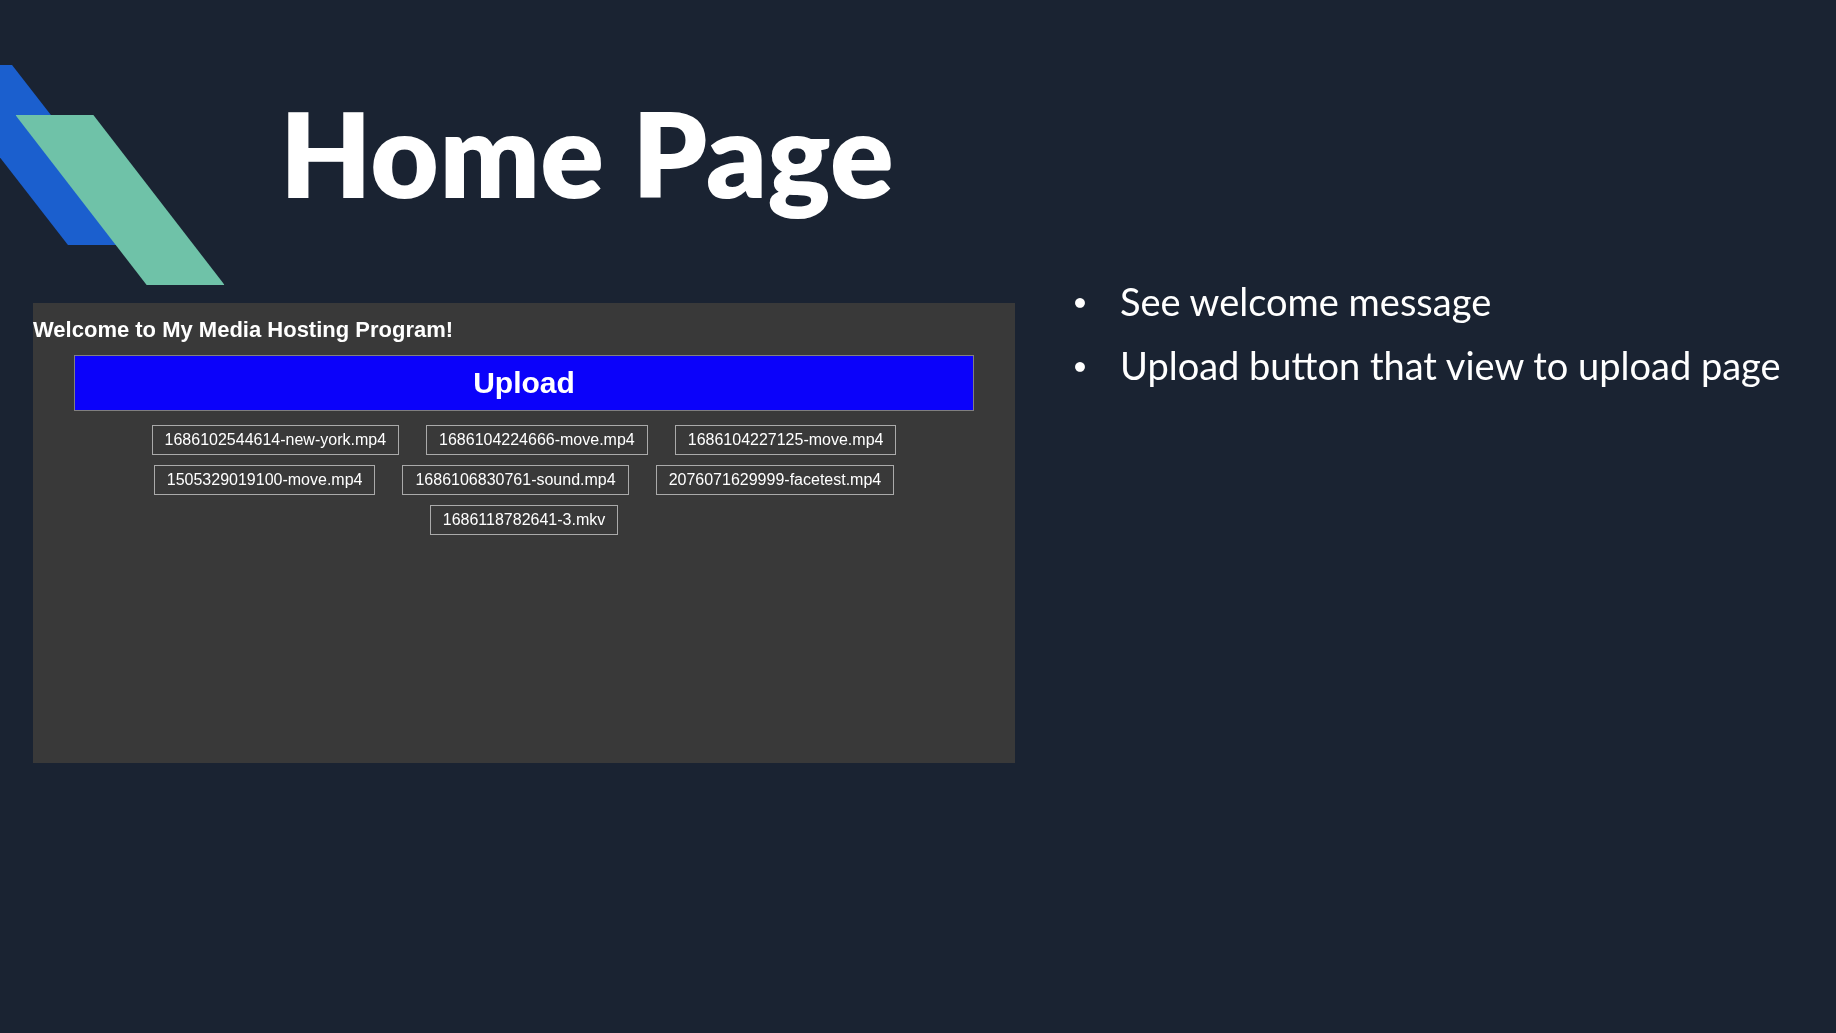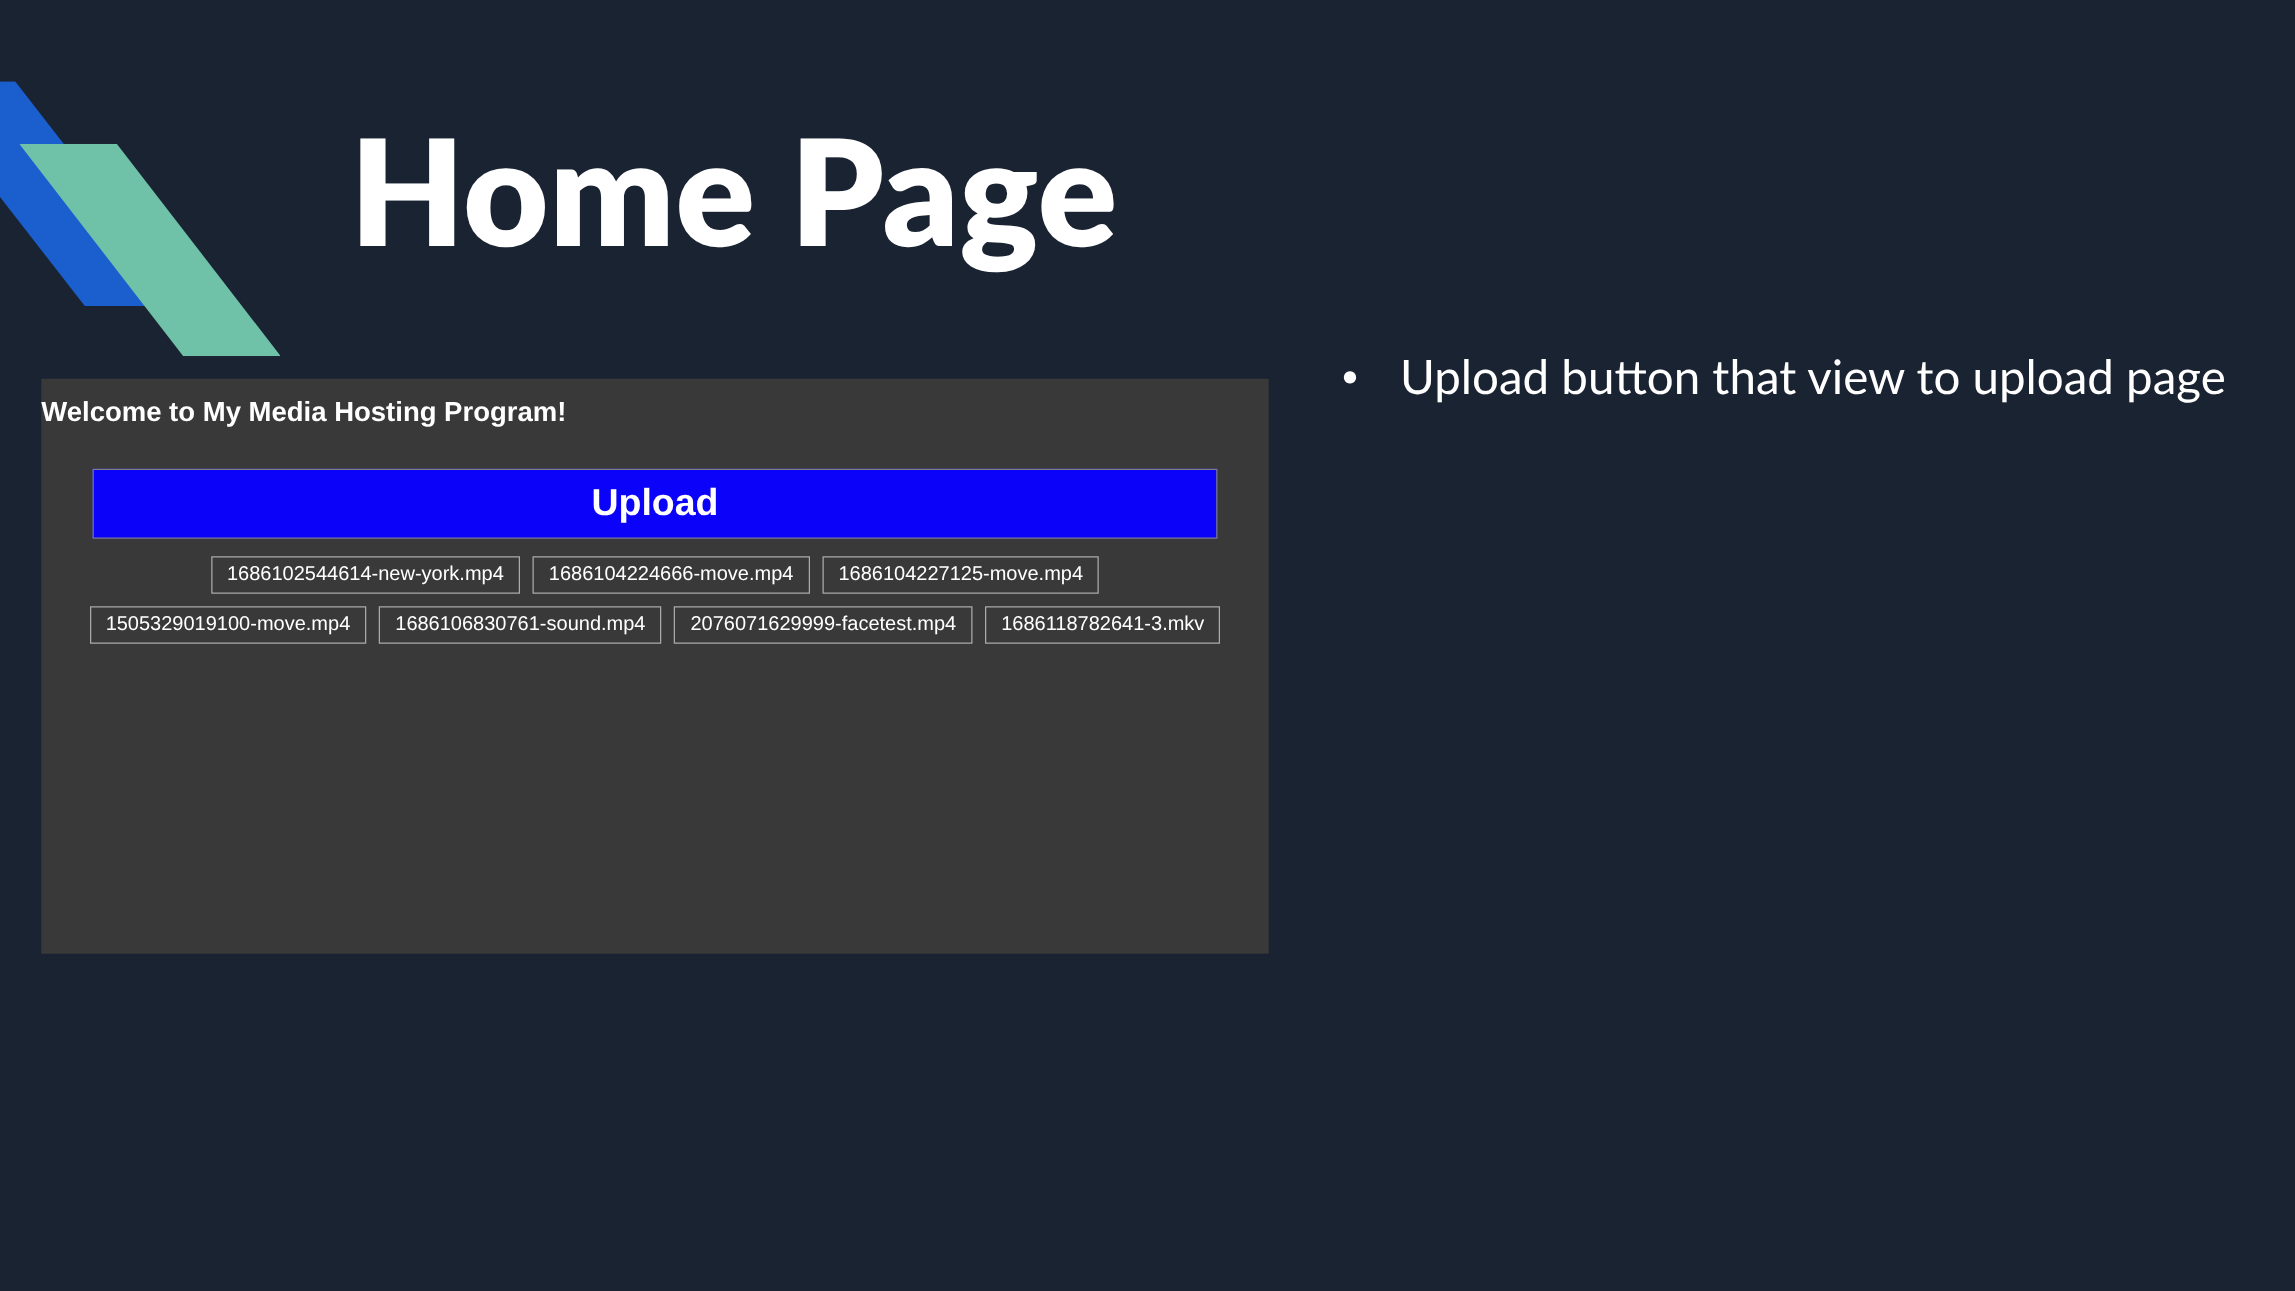--- a/index.html
+++ b/index.html
@@ -65,37 +65,37 @@
     }
     .app-welcome {
       text-align: left;
       font-size: 22px;
       font-weight: 700;
       color: #ffffff;
       margin-top: 14px;
     }
     .upload-button {
       display: block;
-      margin: 32px auto 0 auto;
+      margin: 12px auto 0 auto;
       width: 900px;
       background: #0b02fa;
       color: #ffffff;
       font-size: 30px;
       font-weight: 700;
       text-align: center;
       padding: 10px 0;
       border: 1px solid #807f7f;
       cursor: pointer;
     }
     .file-grid {
       margin-top: 14px;
       display: flex;
       flex-wrap: wrap;
       justify-content: center;
-      gap: 10px 10px;
+      gap: 10px 27px;
       padding: 0 20px;
     }
     .file-chip {
       border: 1px solid #aaaaaa;
       padding: 5px 12px;
       font-size: 16px;
       color: #ffffff;
       cursor: pointer;
       white-space: nowrap;
     }
@@ -149,15 +149,16 @@
     <div class="file-chip">1686104227125-move.mp4</div>
     <div class="file-chip">1505329019100-move.mp4</div>
     <div class="file-chip">1686106830761-sound.mp4</div>
     <div class="file-chip">2076071629999-facetest.mp4</div>
     <div class="file-chip">1686118782641-3.mkv</div>
   </div>
 </div>
 
 <div class="bullets">
   <ul>
+    <li>See welcome message</li>
     <li>Upload button that view to upload page</li>
   </ul>
 </div>
 
 </body></html>

